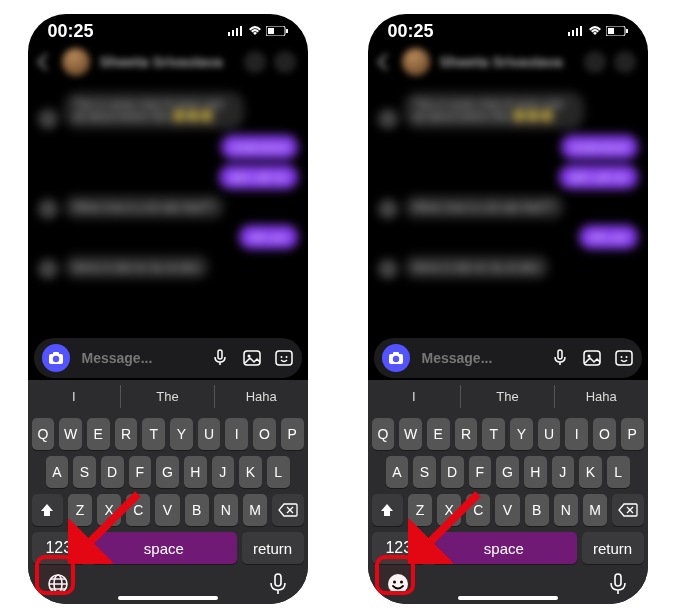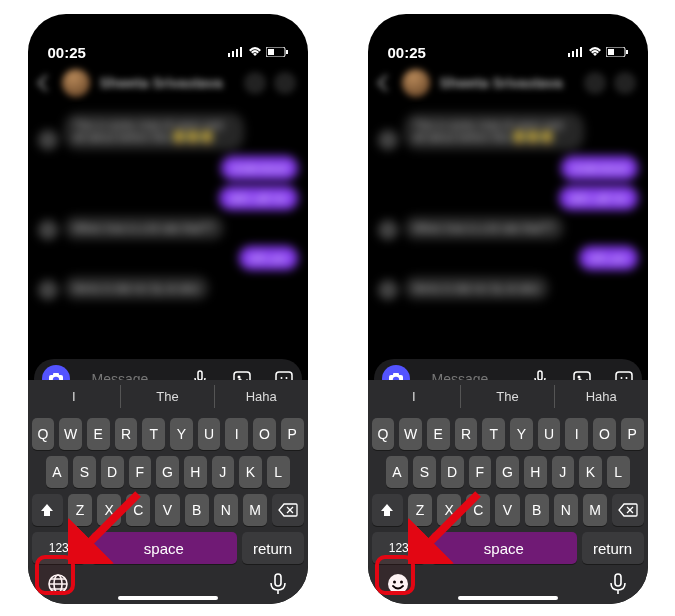--- a/index.html
+++ b/index.html
@@ -15,21 +15,21 @@
   .phone {
     width: 280px; height: 590px;
     background:#000;
     border-radius: 38px;
     position:relative;
     overflow:hidden;
     color:#fff;
   }
   .statusbar {
     height:28px; display:flex; justify-content:space-between; align-items:center;
-    padding:6px 20px 0 20px; font-size:15px; font-weight:600;margin-top:21px;
+    padding:6px 20px 0 20px; font-size:18px; font-weight:600;
   }
   .status-right { display:flex; gap:4px; align-items:center; }
   .status-right svg { display:block; }
   .chat-header {
     height:40px; display:flex; align-items:center; gap:10px; padding:0 12px;
     filter: blur(3px);
   }
   .chev-back { width:12px; height:12px; border-left:2px solid #aaa; border-bottom:2px solid #aaa; transform:rotate(45deg); }
   .avatar { width:28px; height:28px; border-radius:50%; background: radial-gradient(circle at 40% 30%, #b98a5a, #5a3a1f); }
   .contact-name { font-size:14px; font-weight:600; color:#aaa; }
@@ -40,43 +40,43 @@
     filter: blur(5px);
     font-size:11px;
   }
   .msg-row { display:flex; align-items:flex-end; gap:6px; margin:6px 0; }
   .msg-row .bubble-av { width:20px; height:20px; border-radius:50%; background:#444; }
   .bubble { border-radius:14px; padding:6px 10px; max-width:180px; }
   .inc { background:#262626; color:#ccc; }
   .out { background:#8338ec; color:#fff; margin-left:auto; }
   .msg-row.right { justify-content:flex-end; }
   .composer {
-    height:40px; margin:0 6px 2px 6px; display:flex; align-items:center; gap:22px;
-    background:#1c1c1e; border-radius:20px; padding:16px 8px;
+    height:40px; margin:0 6px 2px 6px; display:flex; align-items:center; gap:12px;
+    background:#1c1c1e; border-radius:20px; padding:16px 8px;font-weight:bold;
   }
   .cam { width:28px; height:28px; border-radius:50%; background:#5353ff; display:flex; align-items:center; justify-content:center; }
   .input-placeholder { color:#777; font-size:14px; flex:1; }
   .comp-icon { width:20px; height:20px; display:flex; align-items:center; justify-content:center; }
 
   
   .kb { position:absolute; bottom:0; left:0; right:0; height:224px; background:#2c2c2e; }
   .suggestions { height:32px; display:flex; align-items:center; color:#ddd; font-size:13px; }
   .sugg { flex:1; text-align:center; border-right:1px solid #555; padding:4px 0; }
   .sugg:last-child { border-right:none; }
   .krow { display:flex; gap:5px; padding:0 4px; margin-top:6px; }
   .key {
     flex:1; height:32px; background:#555; border-radius:5px;
     display:flex; align-items:center; justify-content:center;
     font-size:14px; color:#fff;
     box-shadow: 0 1px 0 #1a1a1a;
   }
   .krow.r2 { padding:0 18px; }
   .key.dark { background:#3a3a3c; }
   .key.shift, .key.bksp { flex:1.3; }
-  .key.num { flex:1.5; font-size:12px; }
+  .key.num { flex:1.5; font-size:16px; }
   .key.space { flex:4; background:#701a75; font-size:15px; }
   .key.ret { flex:1.7; background:#3a3a3c; font-size:15px; }
   .bottom-bar {
     height:40px; display:flex; align-items:center; justify-content:space-between;
     padding:0 14px;
   }
   .kb-switch {
     width:32px; height:32px; display:flex; align-items:center; justify-content:center;
     border-radius:6px;
   }

